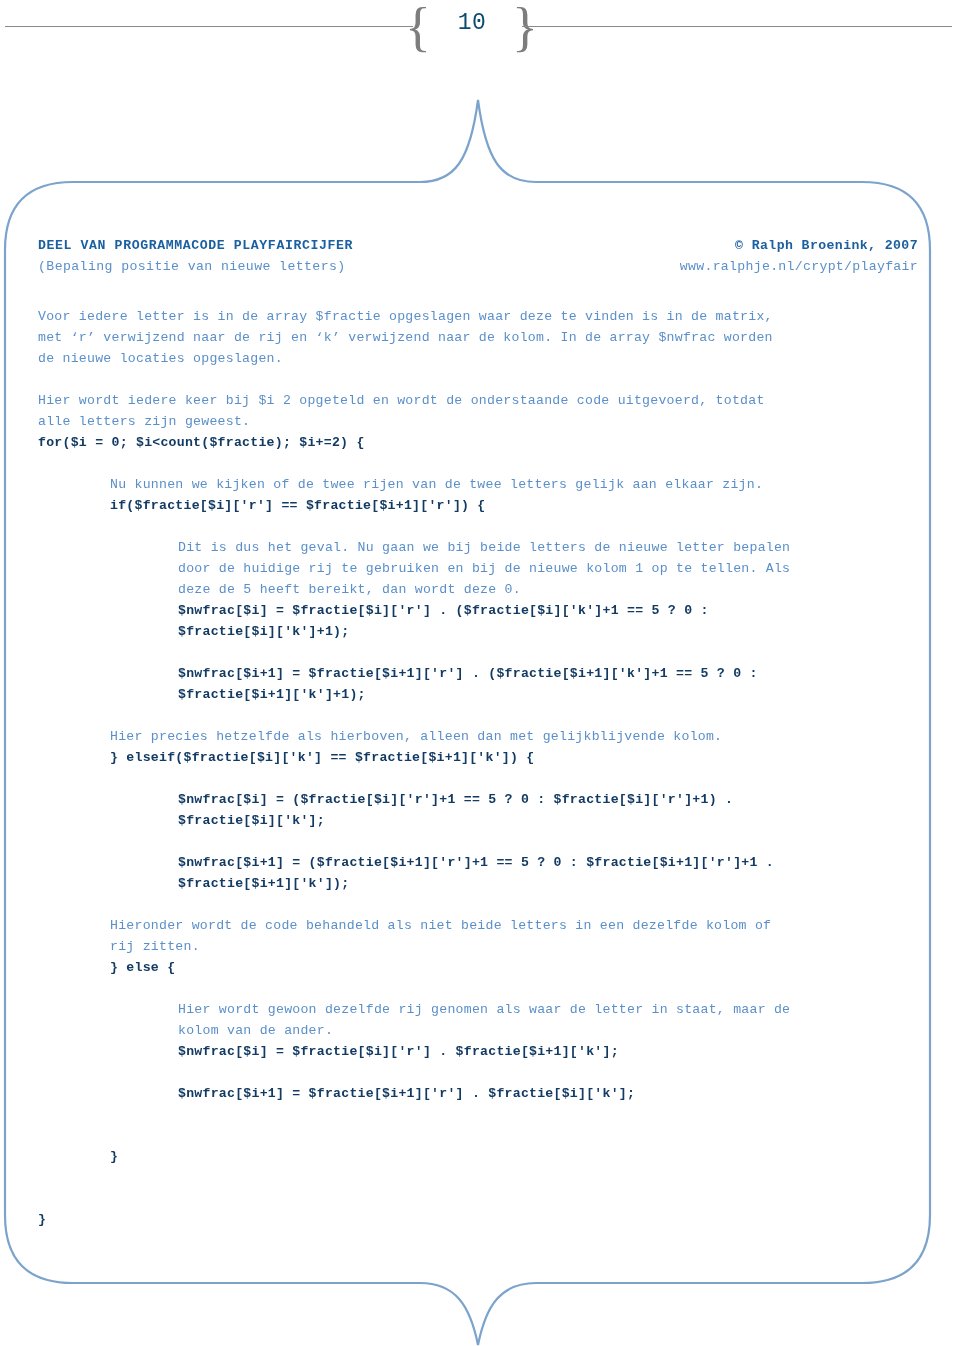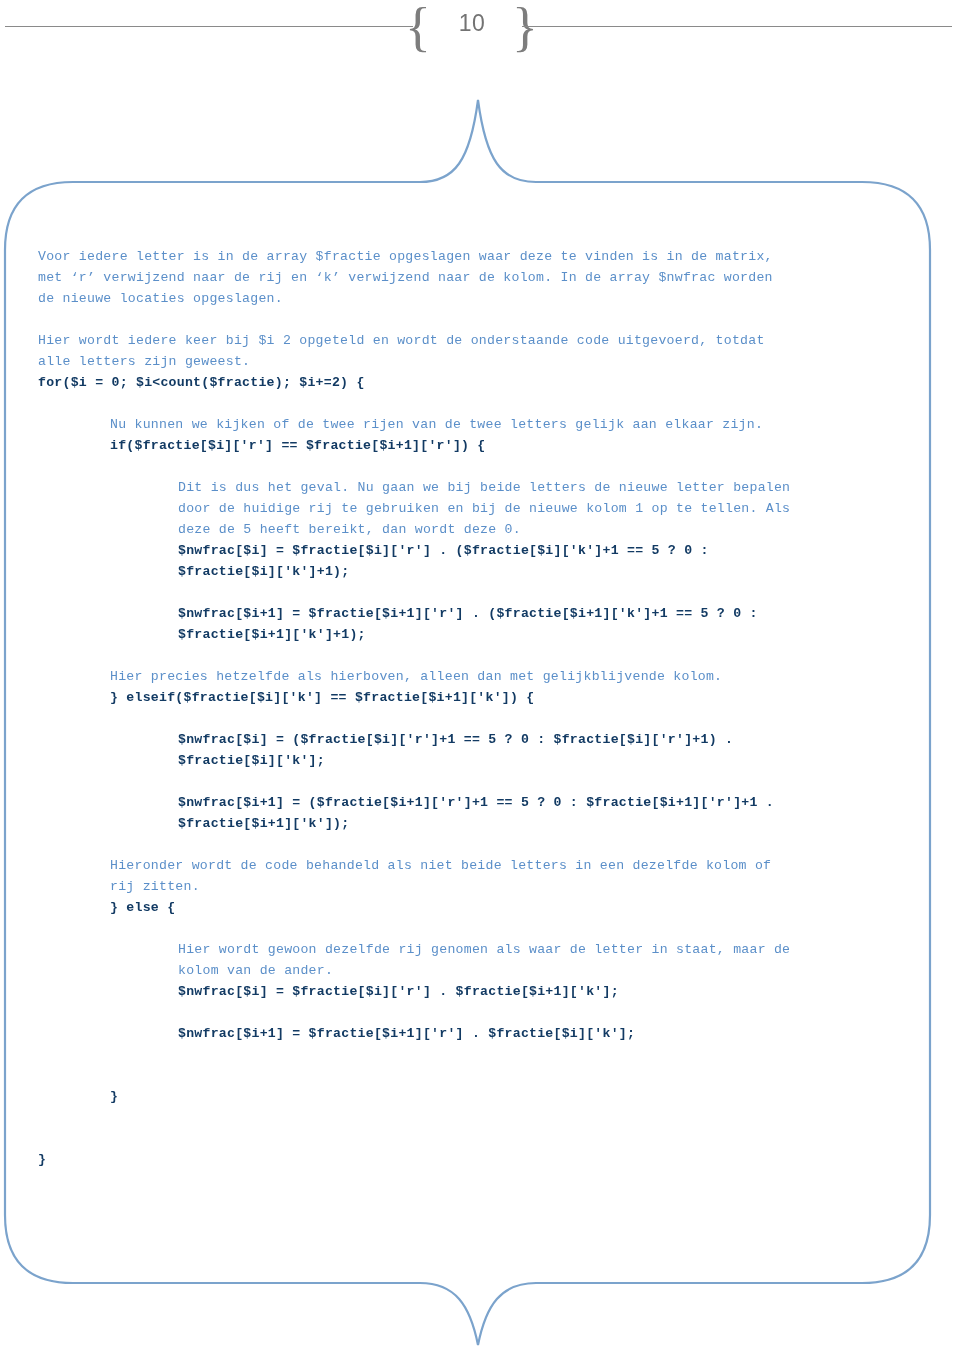--- a/index.html
+++ b/index.html
@@ -46,23 +46,23 @@
   }
   .hdr-brace.b-left  { left: 405px; }
   .hdr-brace.b-right { left: 512px; }
 
   #page-number {
     position: absolute;
     left: 430px;
     top: 10px;
     width: 84px;
     text-align: center;
-    font-family: Liberation Sans, sans-serif;
+    font-family: Liberation Mono, monospace;
     font-size: 23px;
-    color: #737373;
+    color: #0c4a6e;
     letter-spacing: 0.5px;
   }
 
   
   #frame-svg {
     position: absolute;
     left: 0;
     top: 0;
     width: 960px;
     height: 1346px;
@@ -116,21 +116,21 @@
     right: 0;
     top: 21px;
     font-size: 13.2px;
     color: #5b8fc9;
     letter-spacing: 0.3px;
     white-space: nowrap;
   }
 
   
   #listing {
-    margin-top: 8px;
+    margin-top: 22px;
     font-size: 13.2px;
     line-height: 21px;
     letter-spacing: 0.25px;
     white-space: pre-wrap;
   }
   .ln { display: block; min-height: 21px; }
   .ln.comment { color: #5b8fc9; }
   .ln.code    { color: #123a63; font-weight: bold; }
   .ln.blank   { color: transparent; }
   .ind0 { padding-left: 0px;   }
@@ -162,16 +162,22 @@
 <div id="page-header">
   <div class="hdr-rule left"></div>
   <div class="hdr-brace b-left">{</div>
   <div id="page-number">10</div>
   <div class="hdr-brace b-right">}</div>
   <div class="hdr-rule right"></div>
 </div>
 
 <div id="content">
 
+  <div id="title-row">
+    <div id="doc-title">DEEL VAN PROGRAMMACODE PLAYFAIRCIJFER</div>
+    <div id="doc-subtitle">(Bepaling positie van nieuwe letters)</div>
+    <div id="copyright">© Ralph Broenink, 2007</div>
+    <div id="website">www.ralphje.nl/crypt/playfair</div>
+  </div>
 
   <div id="listing"><div class="ln comment ind0">Voor iedere letter is in de array $fractie opgeslagen waar deze te vinden is in de matrix,</div><div class="ln comment ind0">met ‘r’ verwijzend naar de rij en ‘k’ verwijzend naar de kolom. In de array $nwfrac worden</div><div class="ln comment ind0">de nieuwe locaties opgeslagen.</div><div class="ln blank ind0">&nbsp;</div><div class="ln comment ind0">Hier wordt iedere keer bij $i 2 opgeteld en wordt de onderstaande code uitgevoerd, totdat</div><div class="ln comment ind0">alle letters zijn geweest.</div><div class="ln code ind0">for($i = 0; $i&lt;count($fractie); $i+=2) {</div><div class="ln blank ind0">&nbsp;</div><div class="ln comment ind1">Nu kunnen we kijken of de twee rijen van de twee letters gelijk aan elkaar zijn.</div><div class="ln code ind1">if($fractie[$i]['r'] == $fractie[$i+1]['r']) {</div><div class="ln blank ind0">&nbsp;</div><div class="ln comment ind2">Dit is dus het geval. Nu gaan we bij beide letters de nieuwe letter bepalen</div><div class="ln comment ind2">door de huidige rij te gebruiken en bij de nieuwe kolom 1 op te tellen. Als</div><div class="ln comment ind2">deze de 5 heeft bereikt, dan wordt deze 0.</div><div class="ln code ind2">$nwfrac[$i] = $fractie[$i]['r'] . ($fractie[$i]['k']+1 == 5 ? 0 :</div><div class="ln code ind2">$fractie[$i]['k']+1);</div><div class="ln blank ind0">&nbsp;</div><div class="ln code ind2">$nwfrac[$i+1] = $fractie[$i+1]['r'] . ($fractie[$i+1]['k']+1 == 5 ? 0 :</div><div class="ln code ind2">$fractie[$i+1]['k']+1);</div><div class="ln blank ind0">&nbsp;</div><div class="ln comment ind1">Hier precies hetzelfde als hierboven, alleen dan met gelijkblijvende kolom.</div><div class="ln code ind1">} elseif($fractie[$i]['k'] == $fractie[$i+1]['k']) {</div><div class="ln blank ind0">&nbsp;</div><div class="ln code ind2">$nwfrac[$i] = ($fractie[$i]['r']+1 == 5 ? 0 : $fractie[$i]['r']+1) .</div><div class="ln code ind2">$fractie[$i]['k'];</div><div class="ln blank ind0">&nbsp;</div><div class="ln code ind2">$nwfrac[$i+1] = ($fractie[$i+1]['r']+1 == 5 ? 0 : $fractie[$i+1]['r']+1 .</div><div class="ln code ind2">$fractie[$i+1]['k']);</div><div class="ln blank ind0">&nbsp;</div><div class="ln comment ind1">Hieronder wordt de code behandeld als niet beide letters in een dezelfde kolom of</div><div class="ln comment ind1">rij zitten.</div><div class="ln code ind1">} else {</div><div class="ln blank ind0">&nbsp;</div><div class="ln comment ind2">Hier wordt gewoon dezelfde rij genomen als waar de letter in staat, maar de</div><div class="ln comment ind2">kolom van de ander.</div><div class="ln code ind2">$nwfrac[$i] = $fractie[$i]['r'] . $fractie[$i+1]['k'];</div><div class="ln blank ind0">&nbsp;</div><div class="ln code ind2">$nwfrac[$i+1] = $fractie[$i+1]['r'] . $fractie[$i]['k'];</div><div class="ln blank ind0">&nbsp;</div><div class="ln blank ind0">&nbsp;</div><div class="ln code ind1">}</div><div class="ln blank ind0">&nbsp;</div><div class="ln blank ind0">&nbsp;</div><div class="ln code ind0">}</div></div>
 
 </div>
 
 </body></html>

